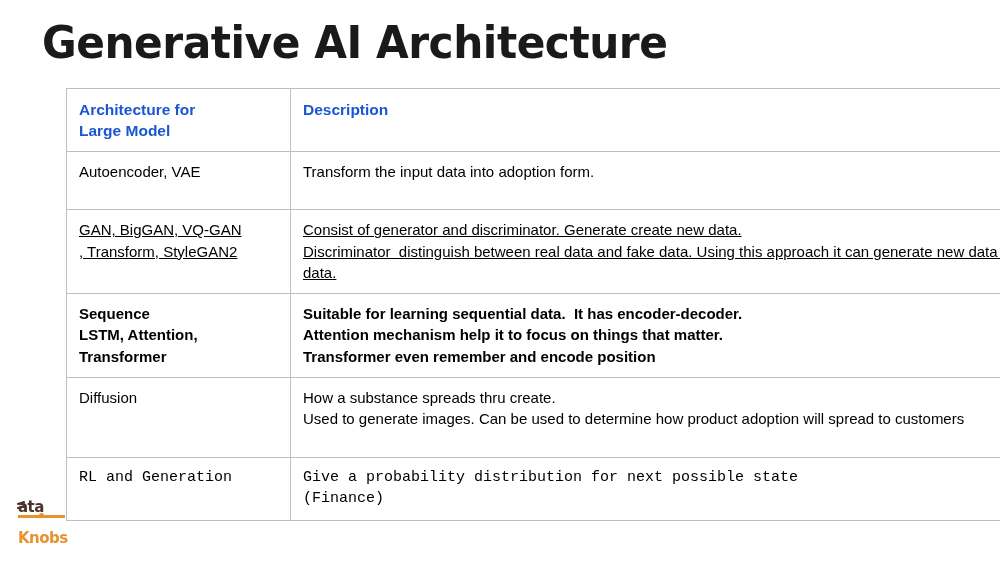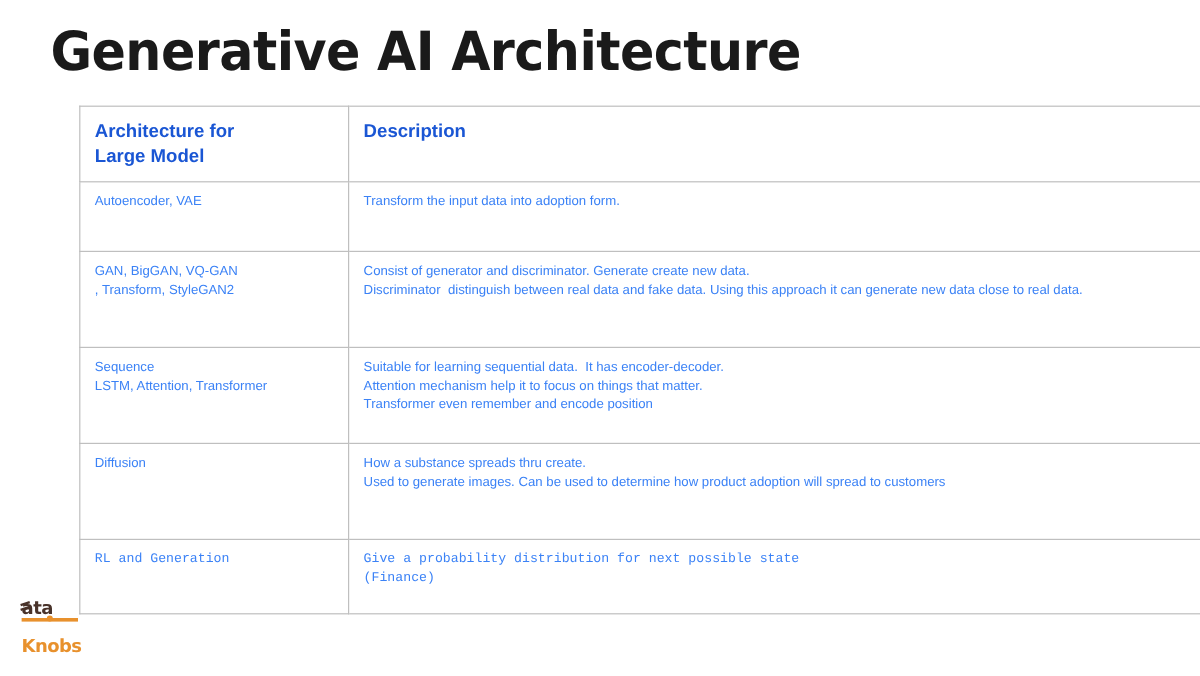--- a/index.html
+++ b/index.html
@@ -55,29 +55,29 @@
   .arch-table thead th {
     color: #1a56d4;
     font-weight: bold;
     font-size: 15.5px;
     line-height: 1.33;
     padding-top: 11px;
   }
   .arch-table thead th .hdr-line { display: block; }
 
   .arch-table tbody td {
-    font-size: 11px;
+    font-size: 15px;
     line-height: 1.42;
-    color: #3b82f6;
+    color: #000000;
   }
   .cell-line { display: block; white-space: pre-wrap; }
 
   .row-h-1 td { height: 38px; }
-  .row-h-2 td { height: 60px; }
-  .row-h-3 td { height: 60px; }
+  .row-h-2 td { height: 60px; text-decoration: underline; }
+  .row-h-3 td { height: 60px; font-weight: bold; }
   .row-h-4 td { height: 60px; margin-top: 28px; }
   .row-h-5 td { height: 42px; font-family: Liberation Mono, monospace; }
 
   
   .logo {
     position: absolute;
     left: 18px;
     top: 500px;
     width: 60px;
     height: 38px;

